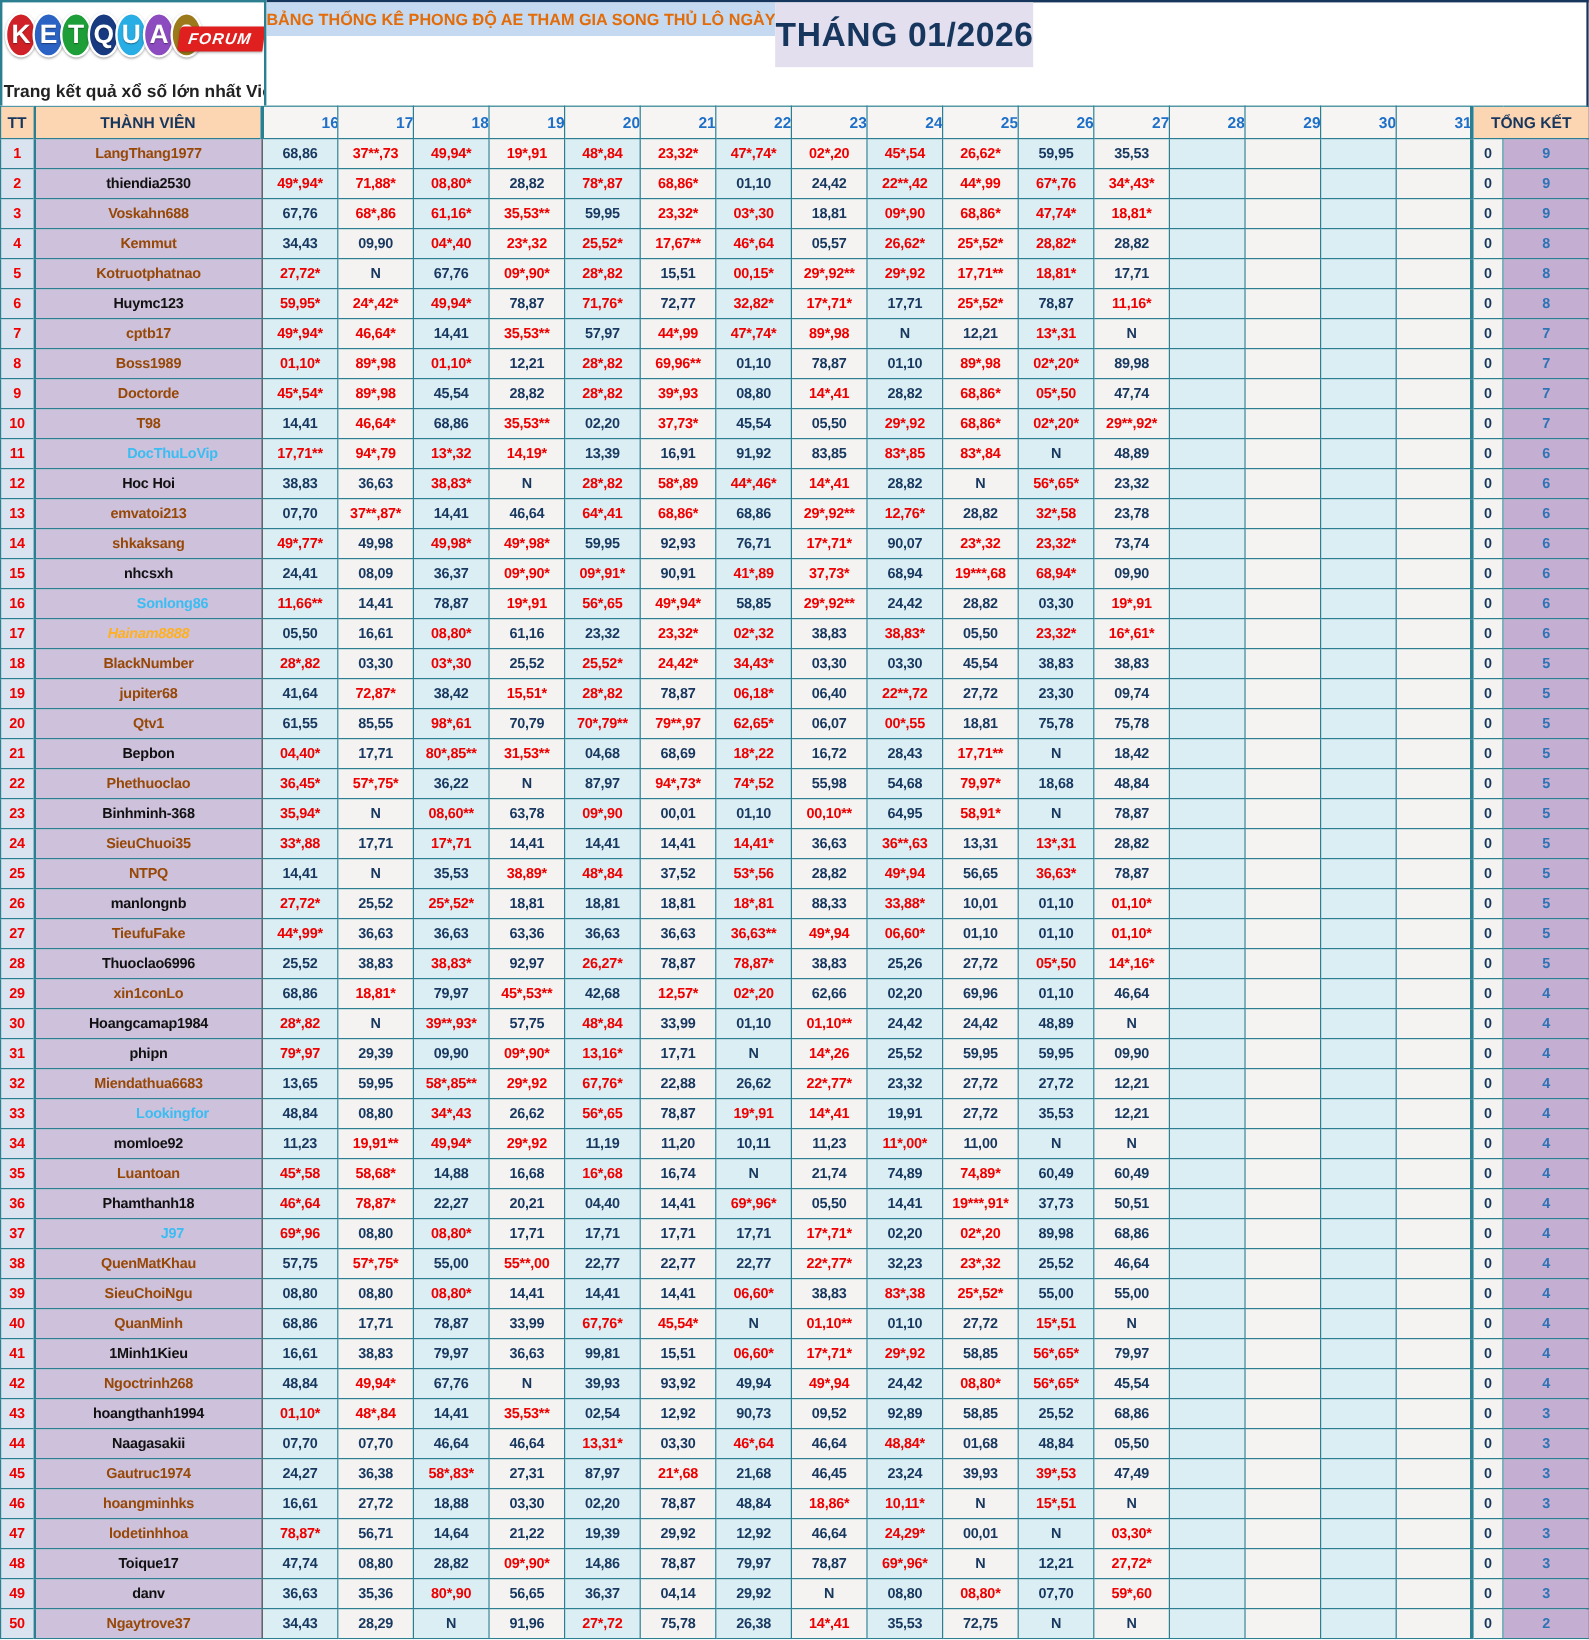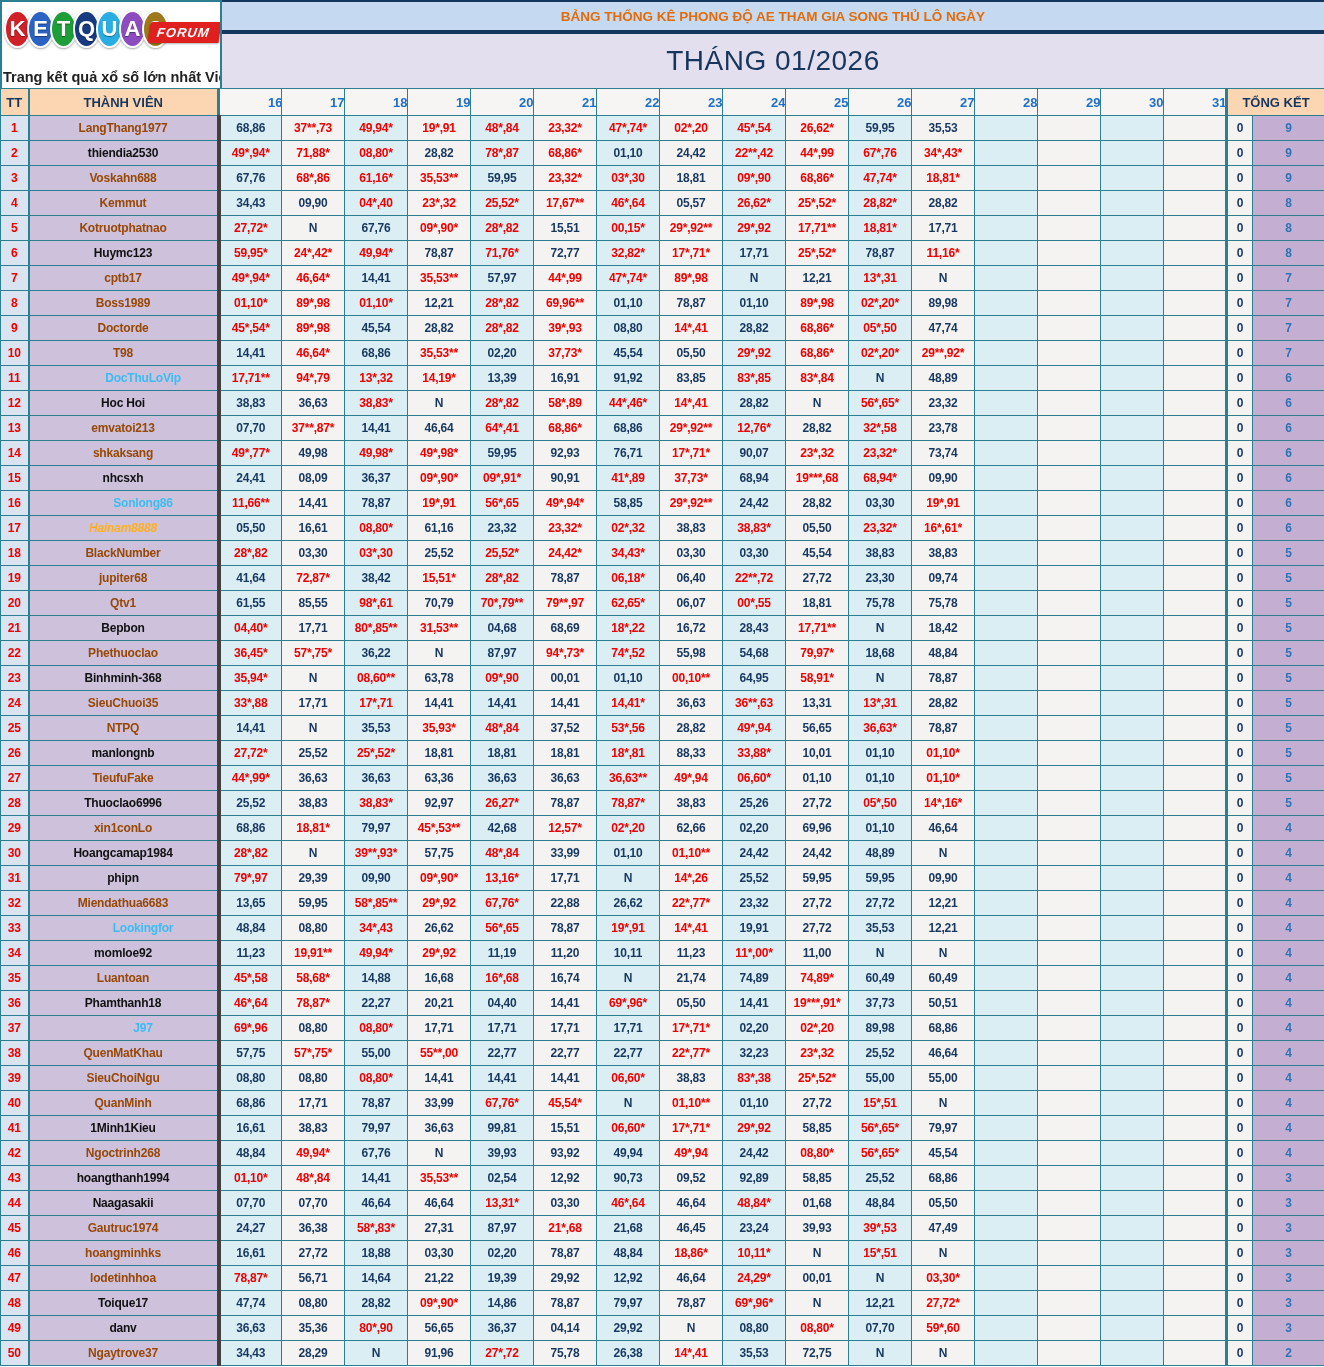--- a/index.html
+++ b/index.html
@@ -16,45 +16,45 @@
                  width:27px; height:38px; border-radius:50%; color:#fff; font-weight:bold;
                  font-size:22px; margin-right:-4px; border:2px solid #fff;
                  text-shadow:0 1px 1px rgba(0,0,0,.4); box-shadow:0 1px 2px rgba(0,0,0,.35); }
   .forum-badge { position:absolute; top:20px; right:0; background:#e01f1f; color:#fff;
                  font-style:italic; font-weight:bold; font-size:13px; letter-spacing:1px;
                  padding:3px 10px 3px 8px; transform:skewX(-8deg); border-radius:3px 0 0 3px;
                  box-shadow:0 1px 2px rgba(0,0,0,.3); }
   .tagline { position:absolute; bottom:3px; left:1px; width:219px; font-size:14.5px; font-weight:bold;
              color:#222; white-space:nowrap; overflow:hidden; }
 
-  .bands { flex:1; display:flex; flex-direction:column; border-top:2px solid #17365d; }
+  .bands { flex:1; display:flex; flex-direction:row; border-top:2px solid #17365d; }
   .band-banner { height:28px; background:#c5daf0; display:flex; align-items:center; justify-content:center;
                  color:#e36c0a; font-weight:bold; font-size:13.5px; }
   .band-divider { height:4px; background:#17365d; }
   .band-title { height:54px; background:#e3dfee; display:flex; align-items:center; justify-content:center;
-                color:#17365d; font-weight:normal; font-size:28px; letter-spacing:.5px; }
+                color:#17365d; font-weight:bold; font-size:28px; letter-spacing:.5px; }
 
   
   table { border-collapse:collapse; table-layout:fixed; width:1324px; }
   td, th { border:1px solid #2b7f91; overflow:hidden; white-space:nowrap; text-align:center;
            font-weight:bold; padding:0; }
   tr.hdr th { height:27px; font-size:13px; }
   tr.datarow td { height:25px; font-size:12px; letter-spacing:-0.2px; }
 
   .hdr-peach  { background:#fcd6b2; color:#17365d; }
   .hdr-date   { background:#f6f5f3; color:#1e6fc8;padding-left:48px; }
 
   .col-tt   { width:28px;margin-left:40px; }
   .col-name { width:190px; }
   .col-date { width:63px; }
   .col-zero { width:26px; }
   .col-tot  { width:72px; }
 
   td.tt   { background:#d9e4f0; color:#ee0000; font-size:12.5px; border-right:2px solid #2b7f91; }
-  td.nm   { background:#cdc1dc; font-size:13.5px; border-right:4px solid #404040; }
+  td.nm   { background:#cdc1dc; font-size:13.5px; border-right:1px solid #404040; }
   td.cy   { background:#daeef4; }
   td.wh   { background:#f4f3f1; }
   td.z    { background:#f4f3f1; color:#17375e; border-left:3px solid #2b7f91; font-size:13px; }
   td.tot  { background:#c4afd3; color:#2e74b5; font-size:13px; }
 
   th.zero-hd { border-left:3px solid #2b7f91; }
   th.tt-hd { border-right:2px solid #2b7f91; }
 
   .val-navy { color:#17375e; }
   .val-red  { color:#ee0000; }
@@ -665,21 +665,21 @@
           <td class="wh val-navy"></td>
           <td class="z">0</td>
           <td class="tot">5</td>
         </tr>
         <tr class="datarow">
           <td class="tt">25</td>
           <td class="nm nc-brown">NTPQ</td>
           <td class="cy val-navy">14,41</td>
           <td class="wh val-navy">N</td>
           <td class="cy val-navy">35,53</td>
-          <td class="wh val-red">35,93*</td>
+          <td class="wh val-red">38,89*</td>
           <td class="cy val-red">48*,84</td>
           <td class="wh val-navy">37,52</td>
           <td class="cy val-red">53*,56</td>
           <td class="wh val-navy">28,82</td>
           <td class="cy val-red">49*,94</td>
           <td class="wh val-navy">56,65</td>
           <td class="cy val-red">36,63*</td>
           <td class="wh val-navy">78,87</td>
           <td class="cy val-navy"></td>
           <td class="wh val-navy"></td>

